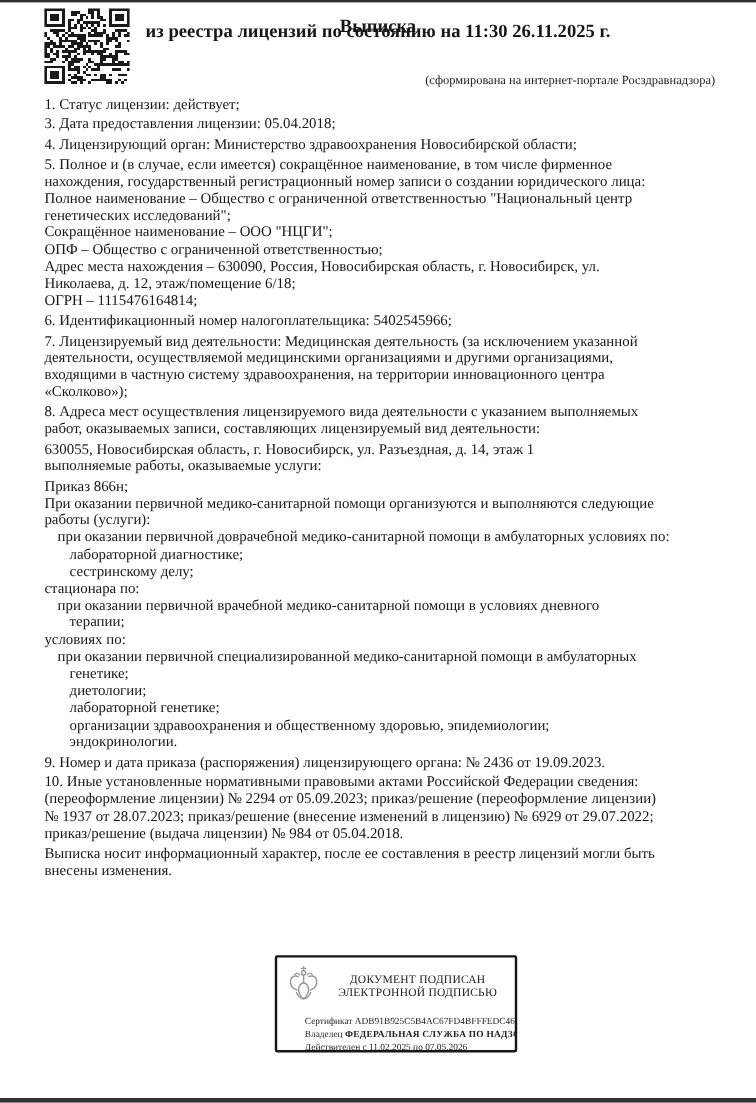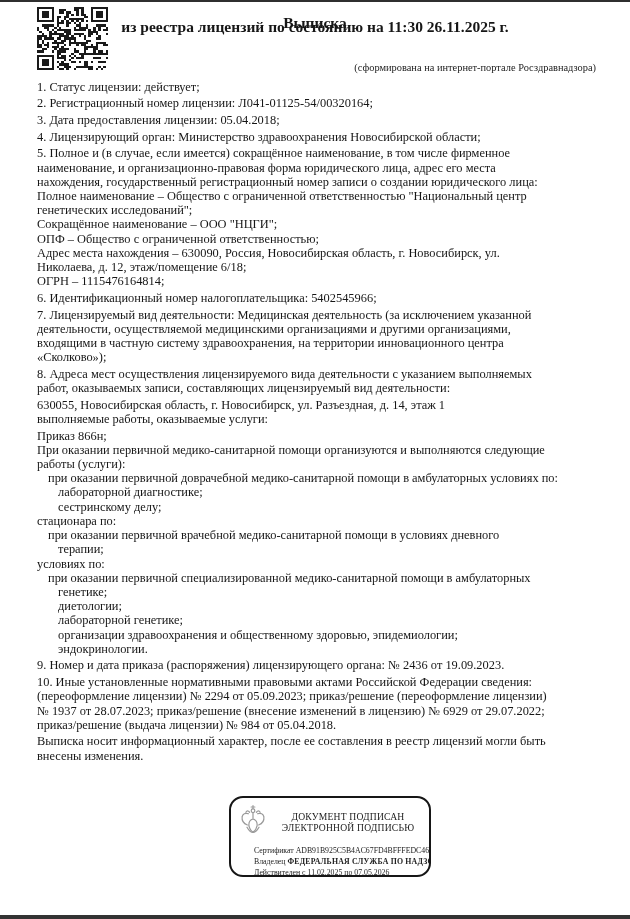--- a/index.html
+++ b/index.html
@@ -33,21 +33,21 @@
     font-size:12.4px;line-height:14.2px;
   }
   .line{white-space:nowrap;}
   .para{margin-top:2.5px;}
   .ind1{padding-left:11px;}
   .ind2{padding-left:21px;}
   .stamp{
     position:absolute;left:229px;top:794px;
     width:202px;height:81px;
     box-sizing:border-box;
-    border:2px solid #161616;border-radius:14px;
+    border:2px solid #161616;border-radius:2px;
     background:#ffffff;
     padding:5px 7px 4px 7px;
     overflow:hidden;
   }
   .stamp-head{display:flex;align-items:center;gap:6px;}
   .emblem{width:30px;height:38px;flex:0 0 auto;}
   .emblem svg{width:100%;height:100%;}
   .stamp-title{
     flex:1;text-align:center;
     font-size:9.6px;line-height:11.5px;letter-spacing:.2px;color:#222;
@@ -68,25 +68,23 @@
         <path d="M0 0h1v1h-1zM1 0h1v1h-1zM2 0h1v1h-1zM3 0h1v1h-1zM4 0h1v1h-1zM5 0h1v1h-1zM6 0h1v1h-1zM0 1h1v1h-1zM6 1h1v1h-1zM0 2h1v1h-1zM2 2h1v1h-1zM3 2h1v1h-1zM4 2h1v1h-1zM6 2h1v1h-1zM0 3h1v1h-1zM2 3h1v1h-1zM3 3h1v1h-1zM4 3h1v1h-1zM6 3h1v1h-1zM0 4h1v1h-1zM2 4h1v1h-1zM3 4h1v1h-1zM4 4h1v1h-1zM6 4h1v1h-1zM0 5h1v1h-1zM6 5h1v1h-1zM0 6h1v1h-1zM1 6h1v1h-1zM2 6h1v1h-1zM3 6h1v1h-1zM4 6h1v1h-1zM5 6h1v1h-1zM6 6h1v1h-1zM22 0h1v1h-1zM23 0h1v1h-1zM24 0h1v1h-1zM25 0h1v1h-1zM26 0h1v1h-1zM27 0h1v1h-1zM28 0h1v1h-1zM22 1h1v1h-1zM28 1h1v1h-1zM22 2h1v1h-1zM24 2h1v1h-1zM25 2h1v1h-1zM26 2h1v1h-1zM28 2h1v1h-1zM22 3h1v1h-1zM24 3h1v1h-1zM25 3h1v1h-1zM26 3h1v1h-1zM28 3h1v1h-1zM22 4h1v1h-1zM24 4h1v1h-1zM25 4h1v1h-1zM26 4h1v1h-1zM28 4h1v1h-1zM22 5h1v1h-1zM28 5h1v1h-1zM22 6h1v1h-1zM23 6h1v1h-1zM24 6h1v1h-1zM25 6h1v1h-1zM26 6h1v1h-1zM27 6h1v1h-1zM28 6h1v1h-1zM0 22h1v1h-1zM1 22h1v1h-1zM2 22h1v1h-1zM3 22h1v1h-1zM4 22h1v1h-1zM5 22h1v1h-1zM6 22h1v1h-1zM0 23h1v1h-1zM6 23h1v1h-1zM0 24h1v1h-1zM2 24h1v1h-1zM3 24h1v1h-1zM4 24h1v1h-1zM6 24h1v1h-1zM0 25h1v1h-1zM2 25h1v1h-1zM3 25h1v1h-1zM4 25h1v1h-1zM6 25h1v1h-1zM0 26h1v1h-1zM2 26h1v1h-1zM3 26h1v1h-1zM4 26h1v1h-1zM6 26h1v1h-1zM0 27h1v1h-1zM6 27h1v1h-1zM0 28h1v1h-1zM1 28h1v1h-1zM2 28h1v1h-1zM3 28h1v1h-1zM4 28h1v1h-1zM5 28h1v1h-1zM6 28h1v1h-1zM15 0h1v1h-1zM16 0h1v1h-1zM17 0h1v1h-1zM18 0h1v1h-1zM9 1h1v1h-1zM10 1h1v1h-1zM11 1h1v1h-1zM15 1h1v1h-1zM16 1h1v1h-1zM18 1h1v1h-1zM9 2h1v1h-1zM10 2h1v1h-1zM12 2h1v1h-1zM13 2h1v1h-1zM16 2h1v1h-1zM18 2h1v1h-1zM12 3h1v1h-1zM14 3h1v1h-1zM16 3h1v1h-1zM18 3h1v1h-1zM19 3h1v1h-1zM8 4h1v1h-1zM9 4h1v1h-1zM11 4h1v1h-1zM12 4h1v1h-1zM19 4h1v1h-1zM20 4h1v1h-1zM8 5h1v1h-1zM11 5h1v1h-1zM13 5h1v1h-1zM14 5h1v1h-1zM15 5h1v1h-1zM16 5h1v1h-1zM17 5h1v1h-1zM18 5h1v1h-1zM8 6h1v1h-1zM10 6h1v1h-1zM12 6h1v1h-1zM14 6h1v1h-1zM16 6h1v1h-1zM18 6h1v1h-1zM20 6h1v1h-1zM8 7h1v1h-1zM9 7h1v1h-1zM10 7h1v1h-1zM12 7h1v1h-1zM13 7h1v1h-1zM15 7h1v1h-1zM17 7h1v1h-1zM2 8h1v1h-1zM3 8h1v1h-1zM4 8h1v1h-1zM5 8h1v1h-1zM6 8h1v1h-1zM8 8h1v1h-1zM12 8h1v1h-1zM16 8h1v1h-1zM17 8h1v1h-1zM20 8h1v1h-1zM24 8h1v1h-1zM25 8h1v1h-1zM26 8h1v1h-1zM27 8h1v1h-1zM0 9h1v1h-1zM3 9h1v1h-1zM4 9h1v1h-1zM7 9h1v1h-1zM9 9h1v1h-1zM15 9h1v1h-1zM17 9h1v1h-1zM18 9h1v1h-1zM19 9h1v1h-1zM20 9h1v1h-1zM23 9h1v1h-1zM25 9h1v1h-1zM28 9h1v1h-1zM0 10h1v1h-1zM4 10h1v1h-1zM6 10h1v1h-1zM8 10h1v1h-1zM9 10h1v1h-1zM10 10h1v1h-1zM11 10h1v1h-1zM12 10h1v1h-1zM13 10h1v1h-1zM15 10h1v1h-1zM16 10h1v1h-1zM17 10h1v1h-1zM18 10h1v1h-1zM19 10h1v1h-1zM21 10h1v1h-1zM23 10h1v1h-1zM25 10h1v1h-1zM27 10h1v1h-1zM28 10h1v1h-1zM1 11h1v1h-1zM5 11h1v1h-1zM7 11h1v1h-1zM11 11h1v1h-1zM12 11h1v1h-1zM13 11h1v1h-1zM21 11h1v1h-1zM22 11h1v1h-1zM23 11h1v1h-1zM24 11h1v1h-1zM2 12h1v1h-1zM5 12h1v1h-1zM6 12h1v1h-1zM7 12h1v1h-1zM8 12h1v1h-1zM9 12h1v1h-1zM10 12h1v1h-1zM12 12h1v1h-1zM13 12h1v1h-1zM15 12h1v1h-1zM16 12h1v1h-1zM17 12h1v1h-1zM18 12h1v1h-1zM21 12h1v1h-1zM22 12h1v1h-1zM24 12h1v1h-1zM28 12h1v1h-1zM0 13h1v1h-1zM1 13h1v1h-1zM2 13h1v1h-1zM3 13h1v1h-1zM5 13h1v1h-1zM9 13h1v1h-1zM10 13h1v1h-1zM11 13h1v1h-1zM12 13h1v1h-1zM14 13h1v1h-1zM17 13h1v1h-1zM19 13h1v1h-1zM21 13h1v1h-1zM25 13h1v1h-1zM0 14h1v1h-1zM1 14h1v1h-1zM3 14h1v1h-1zM4 14h1v1h-1zM5 14h1v1h-1zM6 14h1v1h-1zM8 14h1v1h-1zM9 14h1v1h-1zM11 14h1v1h-1zM12 14h1v1h-1zM13 14h1v1h-1zM14 14h1v1h-1zM15 14h1v1h-1zM19 14h1v1h-1zM24 14h1v1h-1zM25 14h1v1h-1zM0 15h1v1h-1zM2 15h1v1h-1zM7 15h1v1h-1zM10 15h1v1h-1zM11 15h1v1h-1zM13 15h1v1h-1zM15 15h1v1h-1zM20 15h1v1h-1zM21 15h1v1h-1zM0 16h1v1h-1zM2 16h1v1h-1zM4 16h1v1h-1zM6 16h1v1h-1zM7 16h1v1h-1zM8 16h1v1h-1zM9 16h1v1h-1zM10 16h1v1h-1zM13 16h1v1h-1zM14 16h1v1h-1zM15 16h1v1h-1zM16 16h1v1h-1zM17 16h1v1h-1zM18 16h1v1h-1zM19 16h1v1h-1zM20 16h1v1h-1zM24 16h1v1h-1zM25 16h1v1h-1zM26 16h1v1h-1zM27 16h1v1h-1zM0 17h1v1h-1zM1 17h1v1h-1zM3 17h1v1h-1zM4 17h1v1h-1zM8 17h1v1h-1zM11 17h1v1h-1zM13 17h1v1h-1zM16 17h1v1h-1zM18 17h1v1h-1zM19 17h1v1h-1zM22 17h1v1h-1zM24 17h1v1h-1zM27 17h1v1h-1zM28 17h1v1h-1zM0 18h1v1h-1zM1 18h1v1h-1zM4 18h1v1h-1zM6 18h1v1h-1zM7 18h1v1h-1zM8 18h1v1h-1zM10 18h1v1h-1zM19 18h1v1h-1zM20 18h1v1h-1zM21 18h1v1h-1zM22 18h1v1h-1zM23 18h1v1h-1zM24 18h1v1h-1zM2 19h1v1h-1zM3 19h1v1h-1zM7 19h1v1h-1zM9 19h1v1h-1zM10 19h1v1h-1zM11 19h1v1h-1zM12 19h1v1h-1zM15 19h1v1h-1zM19 19h1v1h-1zM20 19h1v1h-1zM23 19h1v1h-1zM24 19h1v1h-1zM0 20h1v1h-1zM1 20h1v1h-1zM2 20h1v1h-1zM6 20h1v1h-1zM8 20h1v1h-1zM9 20h1v1h-1zM10 20h1v1h-1zM11 20h1v1h-1zM15 20h1v1h-1zM16 20h1v1h-1zM19 20h1v1h-1zM23 20h1v1h-1zM25 20h1v1h-1zM26 20h1v1h-1zM28 20h1v1h-1zM8 21h1v1h-1zM9 21h1v1h-1zM14 21h1v1h-1zM17 21h1v1h-1zM18 21h1v1h-1zM19 21h1v1h-1zM20 21h1v1h-1zM21 21h1v1h-1zM22 21h1v1h-1zM23 21h1v1h-1zM24 21h1v1h-1zM25 21h1v1h-1zM26 21h1v1h-1zM27 21h1v1h-1zM28 21h1v1h-1zM8 22h1v1h-1zM10 22h1v1h-1zM11 22h1v1h-1zM13 22h1v1h-1zM15 22h1v1h-1zM18 22h1v1h-1zM8 23h1v1h-1zM9 23h1v1h-1zM10 23h1v1h-1zM11 23h1v1h-1zM14 23h1v1h-1zM16 23h1v1h-1zM17 23h1v1h-1zM18 23h1v1h-1zM23 23h1v1h-1zM24 23h1v1h-1zM25 23h1v1h-1zM28 23h1v1h-1zM11 24h1v1h-1zM13 24h1v1h-1zM8 25h1v1h-1zM10 25h1v1h-1zM14 25h1v1h-1zM15 25h1v1h-1zM17 25h1v1h-1zM19 25h1v1h-1zM20 25h1v1h-1zM22 25h1v1h-1zM25 25h1v1h-1zM26 25h1v1h-1zM27 25h1v1h-1zM9 26h1v1h-1zM10 26h1v1h-1zM11 26h1v1h-1zM12 26h1v1h-1zM19 26h1v1h-1zM20 26h1v1h-1zM8 27h1v1h-1zM11 27h1v1h-1zM12 27h1v1h-1zM13 27h1v1h-1zM16 27h1v1h-1zM17 27h1v1h-1zM18 27h1v1h-1zM19 27h1v1h-1zM20 27h1v1h-1zM21 27h1v1h-1zM22 27h1v1h-1zM25 27h1v1h-1zM27 27h1v1h-1zM9 28h1v1h-1zM10 28h1v1h-1zM12 28h1v1h-1zM15 28h1v1h-1zM21 28h1v1h-1zM22 28h1v1h-1zM24 28h1v1h-1zM26 28h1v1h-1z" fill="#1a1a1a"></path>
       </svg>
   </div>
 
   <div class="title1">Выписка</div>
   <div class="title2">из реестра лицензий по состоянию на 11:30 26.11.2025 г.</div>
   <div class="note">(сформирована на интернет-портале Росздравнадзора)</div>
 
   <div class="body" id="doc-body">
       <div class="line para">1. Статус лицензии: действует;</div>
-      <div class="line para">2. Регистрационный номер лицензии: Л041-01125-54/00320164;</div>
       <div class="line para">3. Дата предоставления лицензии: 05.04.2018;</div>
       <div class="line para">4. Лицензирующий орган: Министерство здравоохранения Новосибирской области;</div>
       <div class="line para">5. Полное и (в случае, если имеется) сокращённое наименование, в том числе фирменное</div>
-      <div class="line">наименование, и организационно-правовая форма юридического лица, адрес его места</div>
       <div class="line">нахождения, государственный регистрационный номер записи о создании юридического лица:</div>
       <div class="line">Полное наименование – Общество с ограниченной ответственностью "Национальный центр</div>
       <div class="line">генетических исследований";</div>
       <div class="line">Сокращённое наименование – ООО "НЦГИ";</div>
       <div class="line">ОПФ – Общество с ограниченной ответственностью;</div>
       <div class="line">Адрес места нахождения – 630090, Россия, Новосибирская область, г. Новосибирск, ул.</div>
       <div class="line">Николаева, д. 12, этаж/помещение 6/18;</div>
       <div class="line">ОГРН – 1115476164814;</div>
       <div class="line para">6. Идентификационный номер налогоплательщика: 5402545966;</div>
       <div class="line para">7. Лицензируемый вид деятельности: Медицинская деятельность (за исключением указанной</div>

